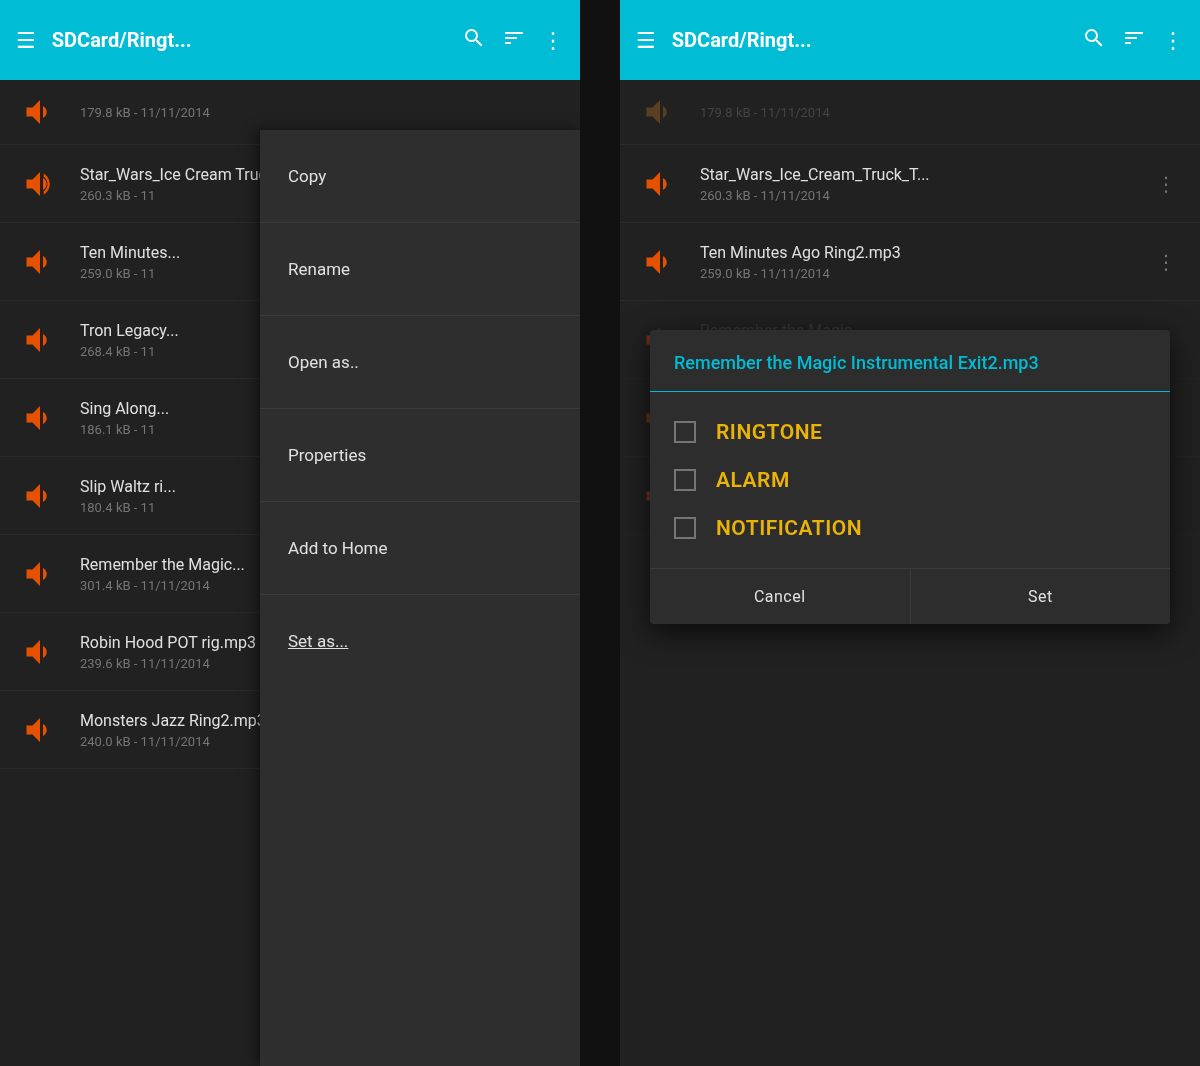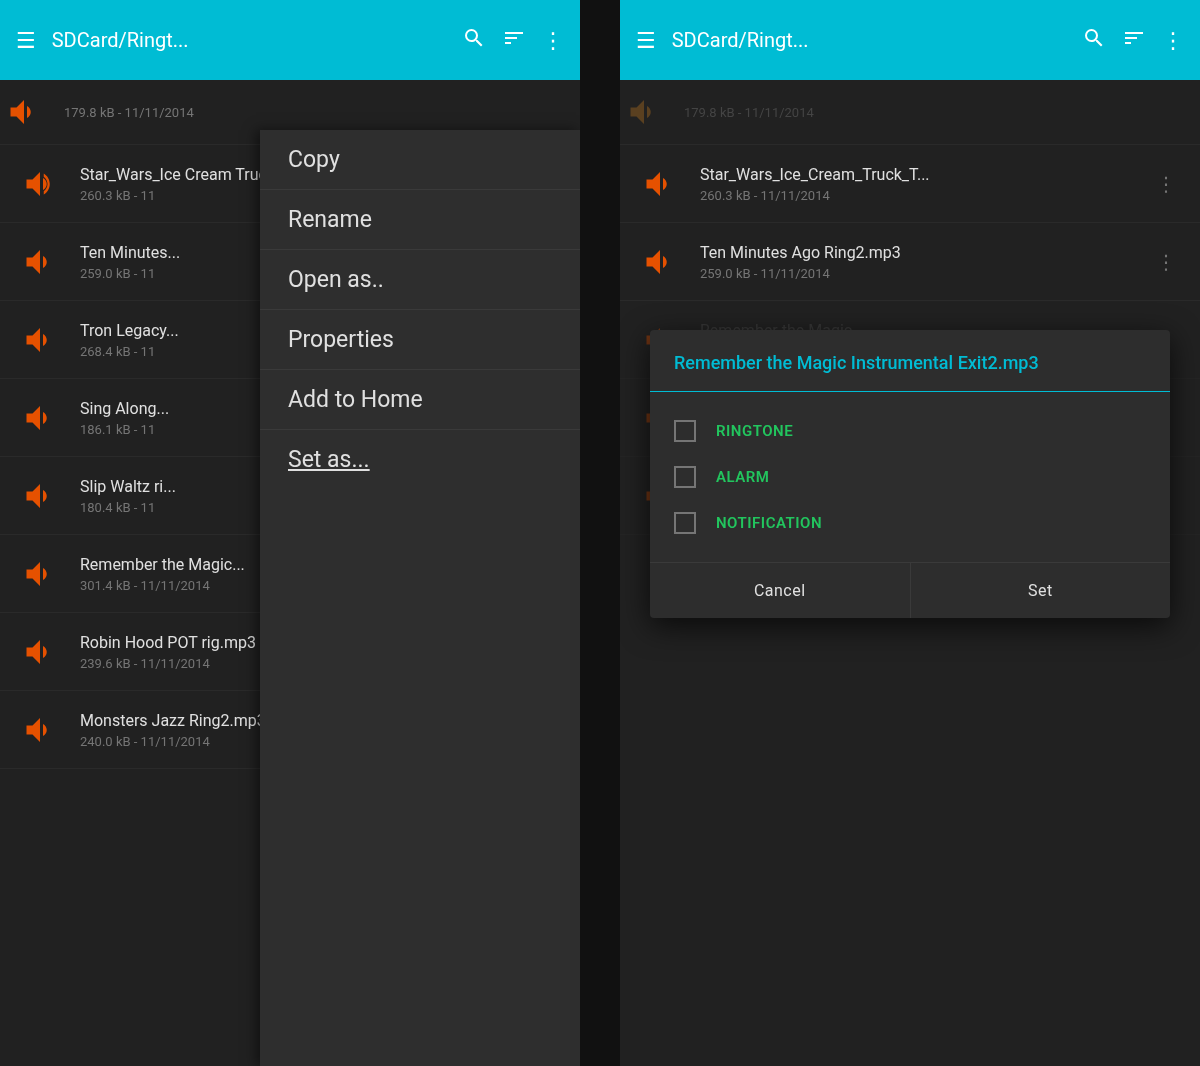--- a/index.html
+++ b/index.html
@@ -36,21 +36,21 @@
     .toolbar-icon {
       color: #fff;
       font-size: 22px;
       cursor: pointer;
       user-select: none;
     }
     .toolbar-title {
       flex: 1;
       color: #fff;
       font-size: 20px;
-      font-weight: 400;
+      font-weight: 700;
       white-space: nowrap;
       overflow: hidden;
       text-overflow: ellipsis;
     }
 
     
     .file-list {
       flex: 1;
       overflow: hidden;
     }
@@ -94,41 +94,41 @@
     .more-icon {
       color: #757575;
       font-size: 20px;
       padding: 8px;
       cursor: pointer;
     }
 
     
     .file-item-partial {
       min-height: 50px;
-      padding: 8px 0;
+      padding: 8px 16px;
       align-items: center;
     }
 
     
     .context-menu-overlay {
       position: absolute;
       top: 130px;
       left: 260px;
       right: 0;
       bottom: 0;
       background: #2e2e2e;
       z-index: 10;
       display: flex;
       flex-direction: column;
       box-shadow: -4px 0 12px rgba(0,0,0,0.5);
     }
     .context-menu-item {
-      padding: 16px 28px;
+      padding: 36px 28px;
       color: #e0e0e0;
-      font-size: 23px;
+      font-size: 17px;
       cursor: pointer;
       border-bottom: 1px solid #3a3a3a;
     }
     .context-menu-item:last-child {
       border-bottom: none;
       text-decoration: underline;
     }
 
     
     .dialog-overlay {
@@ -160,22 +160,22 @@
     }
     .checkbox-box {
       width: 22px;
       height: 22px;
       border: 2px solid #757575;
       background: transparent;
       margin-right: 20px;
       flex-shrink: 0;
     }
     .checkbox-label {
-      color: #22c55e;
-      font-size: 15px;
+      color: #eab308;
+      font-size: 21px;
       font-weight: 600;
       letter-spacing: 0.5px;
     }
     .dialog-actions {
       display: flex;
       border-top: 1px solid #3a3a3a;
     }
     .dialog-btn {
       flex: 1;
       padding: 18px;

